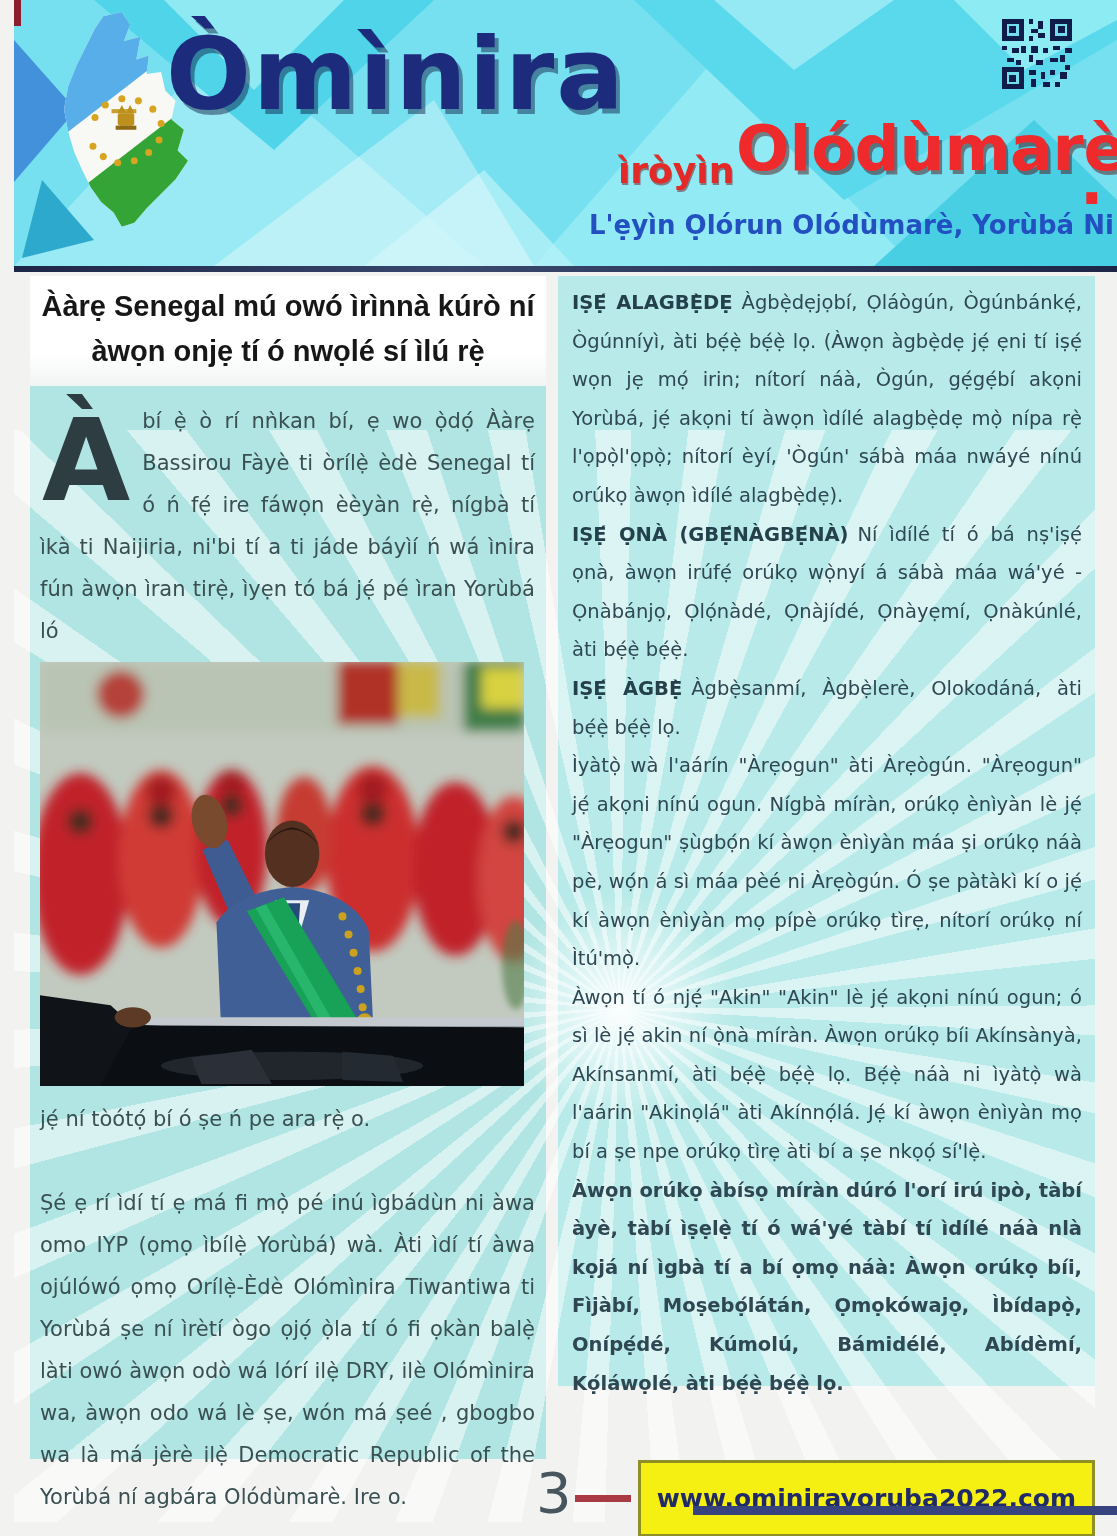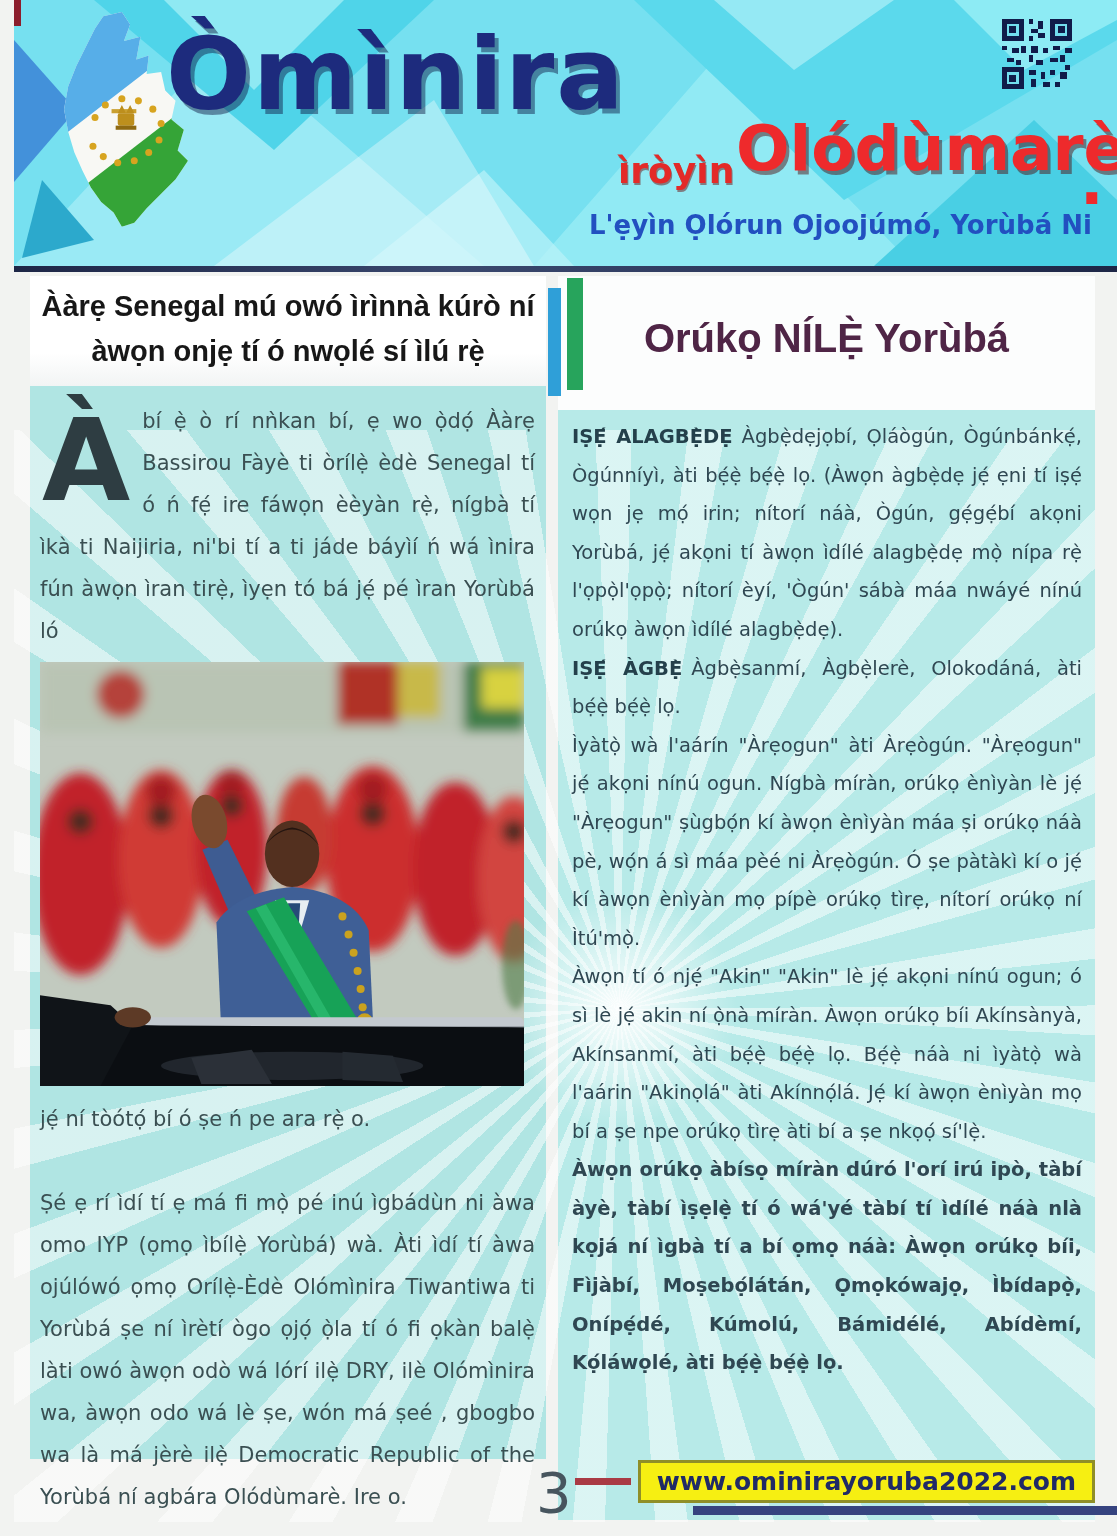--- a/index.html
+++ b/index.html
@@ -59,21 +59,21 @@
   .rpara .lead{font-weight:800;color:#24404b;margin-right:9px;}
   .rpara .lead:empty{margin-right:0;}
   .rpara.bold{font-weight:700;}
 
   
   .page-number{position:absolute;left:536px;top:1460px;font-size:56px;color:#47555e;z-index:5;}
   .footer-row{position:absolute;left:575px;top:1460px;width:527px;display:flex;align-items:center;z-index:5;}
   .redline{height:7px;background:#a93a44;}
   .redline.l{width:76px;}
   .redline.r{flex:1;}
-  .webbox{margin:0 7px;background:#f6ef12;border:3px solid #8f8f28;padding:4px 16px;
+  .webbox{margin:0 7px;background:#f6ef12;border:3px solid #8f8f28;padding:21px 16px;
           font-size:25px;font-weight:800;color:#202a66;white-space:nowrap;}
   .navy-underline{position:absolute;left:693px;top:1506px;width:428px;height:9px;background:#36437f;z-index:5;}
 </style>
 </head>
 <body>
 
 <div class="page">
 
   <div class="header">
     <svg class="bgpoly" viewBox="0 0 1103 266" preserveAspectRatio="none">
@@ -120,21 +120,21 @@
         <polygon points="72,100 76,92 80,100 84,92 88,100" fill="#bd8f1d"></polygon>
         <rect x="72" y="100" width="16" height="12" rx="2" fill="#bd8f1d"></rect>
         <rect x="70" y="112" width="20" height="4" fill="#8f6a12"></rect>
       </g>
     </svg>
 
     <div class="brand-title">Òmìnira</div>
     <div class="kicker">ìròyìn</div>
     <div class="daily">Olódùmarè</div>
     <div class="daily-dot">.</div>
-    <div class="tagline">L'ẹyìn Ọlórun Ojoojúmó, Yorùbá Ni</div>
+    <div class="tagline">L'ẹyìn Ọlórun Olódùmarè, Yorùbá Ni</div>
 
     <svg class="qr" viewBox="0 0 29 29" shape-rendering="crispEdges">
       <rect width="29" height="29" fill="none"></rect>
       <g fill="#101c4a">
         <rect x="0" y="0" width="9" height="9"></rect>
           <rect x="20" y="0" width="9" height="9"></rect>
           <rect x="0" y="20" width="9" height="9"></rect>
         <rect x="2" y="2" width="5" height="5" fill="#72ddee"></rect>
           <rect x="3" y="3" width="3" height="3"></rect>
         <rect x="22" y="2" width="5" height="5" fill="#72ddee"></rect>
@@ -249,27 +249,23 @@
         <path d="M0,330 L70,340 L92,360 L60,420 L0,420 Z" fill="#101418"></path>
         <ellipse cx="92" cy="352" rx="18" ry="10" fill="#5d3a26"></ellipse>
       </svg>
 
       <p class="lpara caption">jẹ́ ní tòótọ́ bí ó ṣe ń pe ara rẹ̀ o.</p>
       <p class="lpara p-second">Ṣé ẹ rí ìdí tí ẹ má fi mọ̀ pé inú ìgbádùn ni àwa omo IYP (ọmọ ìbílẹ̀ Yorùbá) wà. Àti ìdí tí àwa ojúlówó ọmọ Orílẹ̀-Èdè Olómìnira Tiwantiwa ti Yorùbá ṣe ní ìrètí ògo ọjọ́ ọ̀la tí ó fi ọkàn balẹ̀ làti owó àwọn odò wá lórí ilẹ̀ DRY, ilè Olómìnira wa, àwọn odo wá lè ṣe, wón má ṣeé , gbogbo wa là má jèrè ilẹ̀ Democratic Republic of the Yorùbá ní agbára Olódùmarè. Ire o.</p>
     </div>
   </div>
 
   <div class="right-col">
-    <div class="rheading-band">
-      <div class="hbar-blue"></div>
-      <div class="hbar-green"></div>
-      <div class="rheading">Orúkọ NÍLẸ̀ Yorùbá</div>
-    </div>
     <div class="right-body">
       <p class="rpara"><strong class="lead">IṢẸ́ ALAGBẸ̀DẸ</strong><span>Àgbẹ̀dẹjọbí, Ọláògún, Ògúnbánkẹ́, Ògúnníyì, àti bẹ́ẹ̀ bẹ́ẹ̀ lọ. (Àwọn àgbẹ̀dẹ jẹ́ ẹni tí iṣẹ́ wọn jẹ mọ́ irin; nítorí náà, Ògún, gẹ́gẹ́bí akọni Yorùbá, jẹ́ akọni tí àwọn ìdílé alagbẹ̀dẹ mọ̀ nípa rẹ̀ l'ọpọ̀l'ọpọ̀; nítorí èyí, 'Ògún' sábà máa nwáyé nínú orúkọ àwọn ìdílé alagbẹ̀dẹ).</span></p>
+      <p class="rpara"><strong class="lead">IṢẸ́ ỌNÀ (GBẸ́NÀGBẸ́NÀ)</strong><span>Ní ìdílé tí ó bá nṣ'iṣẹ́ ọnà, àwọn irúfẹ́ orúkọ wọ̀nyí á sábà máa wá'yé - Ọnàbánjọ, Ọlọ́nàdé, Ọnàjídé,  Ọnàyẹmí, Ọnàkúnlé, àti bẹ́ẹ̀ bẹ́ẹ̀.</span></p>
       <p class="rpara"><strong class="lead">IṢẸ́ ÀGBẸ̀</strong><span>Àgbẹ̀sanmí, Àgbẹ̀lerè, Olokodáná, àti bẹ́ẹ̀ bẹ́ẹ̀ lọ.</span></p>
       <p class="rpara"><strong class="lead"></strong><span>Ìyàtọ̀ wà l'aárín "Àrẹogun" àti Àrẹògún. "Àrẹogun" jẹ́ akọni nínú ogun. Nígbà míràn, orúkọ ènìyàn lè jẹ́ "Àrẹogun" ṣùgbọ́n kí àwọn ènìyàn máa ṣi orúkọ náà pè, wọ́n á sì máa pèé ni Àrẹògún. Ó ṣe pàtàkì kí o jẹ́ kí àwọn ènìyàn mọ pípè orúkọ tìrẹ, nítorí orúkọ ní Ìtú'mọ̀.</span></p>
       <p class="rpara"><strong class="lead"></strong><span>Àwọn tí ó njẹ́ "Akin" "Akin" lè jẹ́ akọni nínú ogun; ó sì lè jẹ́ akin ní ọ̀nà míràn. Àwọn orúkọ bíi Akínsànyà, Akínsanmí, àti bẹ́ẹ̀ bẹ́ẹ̀ lọ. Bẹ́ẹ̀ náà ni ìyàtọ̀ wà l'aárin "Akinọlá" àti Akínnọ́lá. Jẹ́ kí àwọn ènìyàn mọ bí a ṣe npe orúkọ tìrẹ àti bí a ṣe nkọọ́ sí'lẹ̀.</span></p>
       <p class="rpara bold"><strong class="lead"></strong><span>Àwọn orúkọ àbísọ míràn dúró l'orí irú ipò, tàbí àyè, tàbí ìṣẹlẹ̀ tí ó wá'yé tàbí tí ìdílé náà nlà kọjá ní ìgbà tí a bí ọmọ náà: Àwọn orúkọ bíi, Fìjàbí, Moṣebọ́látán, Ọmọkówajọ, Ìbídapọ̀, Onípẹ́dé, Kúmolú, Bámidélé, Abídèmí, Kọ́láwọlé, àti bẹ́ẹ̀ bẹ́ẹ̀ lọ.</span></p>
 
     </div>
   </div>
 
   <div class="rays"></div>
 

